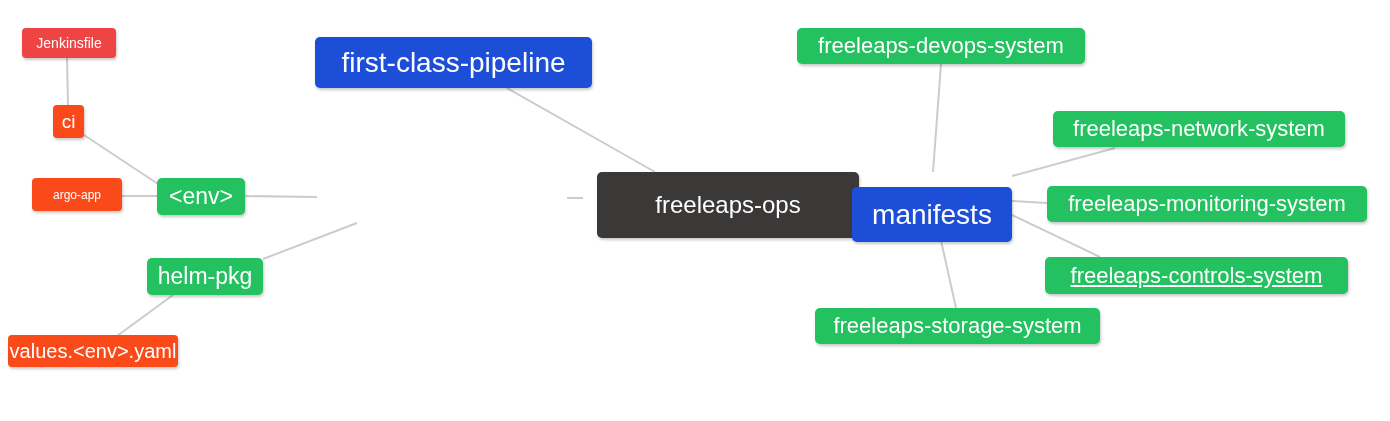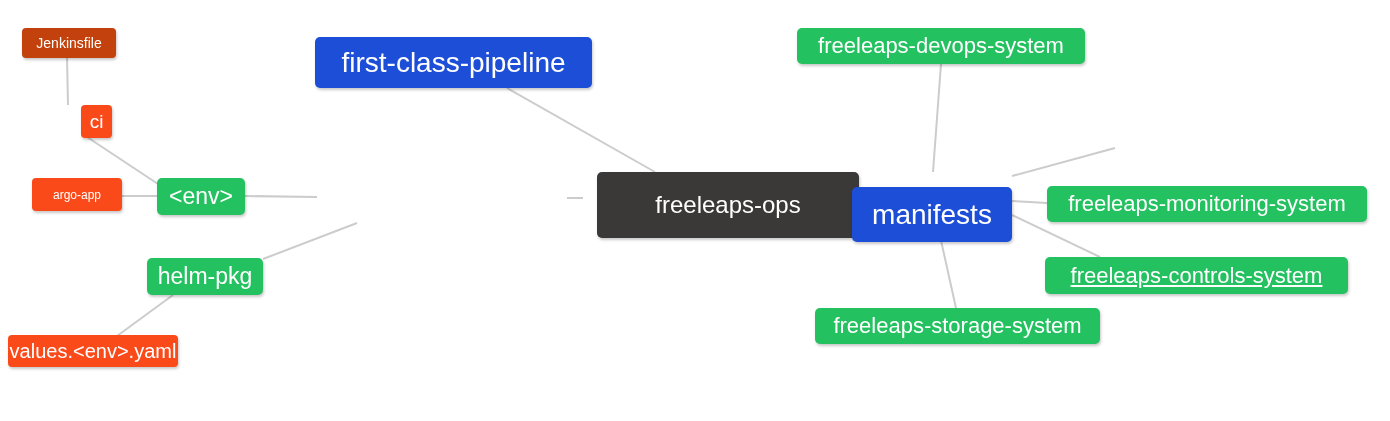--- a/index.html
+++ b/index.html
@@ -17,21 +17,21 @@
     display:flex;align-items:center;justify-content:center;
     color:#ffffff;
     border-radius:5px;
     box-shadow:1px 2px 3px rgba(0,0,0,0.22);
     white-space:nowrap;
     cursor:pointer;
     box-sizing:border-box;
   }
   .c-blue{background:#1d4ed8;}
   .c-green{background:#24c160;}
-  .c-orange{background:#c2410c;}
+  .c-orange{background:#ef4444;}
   .c-red{background:#fb4a1a;}
   .c-dark{background:#3b3838;}
 </style>
 </head>
 <body>
 
 <div class="canvas">
 
   <svg class="edge-layer" width="1390" height="421" viewBox="0 0 1390 421">
     <line x1="67" y1="57" x2="68" y2="105"></line>
@@ -45,39 +45,40 @@
     <line x1="842" y1="198" x2="852" y2="198"></line>
     <line x1="941" y1="64" x2="933" y2="172"></line>
     <line x1="1012" y1="176" x2="1115" y2="148"></line>
     <line x1="1012" y1="201" x2="1047" y2="203"></line>
     <line x1="1012" y1="215" x2="1100" y2="257"></line>
     <line x1="938" y1="227" x2="956" y2="308"></line>
   </svg>
 
   <div class="node c-orange" style="left:22px;top:28px;width:94px;height:30px;font-size:14px;border-radius:4px;">Jenkinsfile</div>
 
-  <div class="node c-red" style="left:53px;top:105px;width:31px;height:33px;font-size:19px;border-radius:4px;margin-left:28px;">ci</div>
+  <div class="node c-red" style="left:53px;top:105px;width:31px;height:33px;font-size:19px;border-radius:4px;">ci</div>
 
   <div class="node c-red" style="left:32px;top:178px;width:90px;height:33px;font-size:12px;border-radius:4px;">argo-app</div>
 
   <div class="node c-green" style="left:157px;top:178px;width:88px;height:37px;font-size:23px;">&lt;env&gt;</div>
 
   <div class="node c-green" style="left:147px;top:258px;width:116px;height:37px;font-size:23px;">helm-pkg</div>
 
   <div class="node c-red" style="left:8px;top:335px;width:170px;height:32px;font-size:20px;border-radius:4px;">values.&lt;env&gt;.yaml</div>
 
   <div class="node c-blue" style="left:315px;top:37px;width:277px;height:51px;font-size:28px;">first-class-pipeline</div>
 
 
   <div class="node c-dark" style="left:597px;top:172px;width:262px;height:66px;font-size:24px;">freeleaps-ops</div>
 
   <div class="node c-blue" style="left:852px;top:187px;width:160px;height:55px;font-size:28px;">manifests</div>
 
   <div class="node c-green" style="left:797px;top:28px;width:288px;height:36px;font-size:22px;">freeleaps-devops-system</div>
 
+  <div class="node c-green" style="left:1053px;top:111px;width:292px;height:36px;font-size:22px;">freeleaps-network-system</div>
 
   <div class="node c-green" style="left:1047px;top:186px;width:320px;height:36px;font-size:22px;">freeleaps-monitoring-system</div>
 
   <div class="node c-green" style="left:1045px;top:257px;width:303px;height:37px;font-size:22px;text-decoration:underline;">freeleaps-controls-system</div>
 
   <div class="node c-green" style="left:815px;top:308px;width:285px;height:36px;font-size:22px;">freeleaps-storage-system</div>
 
 </div>
 
 </body></html>

